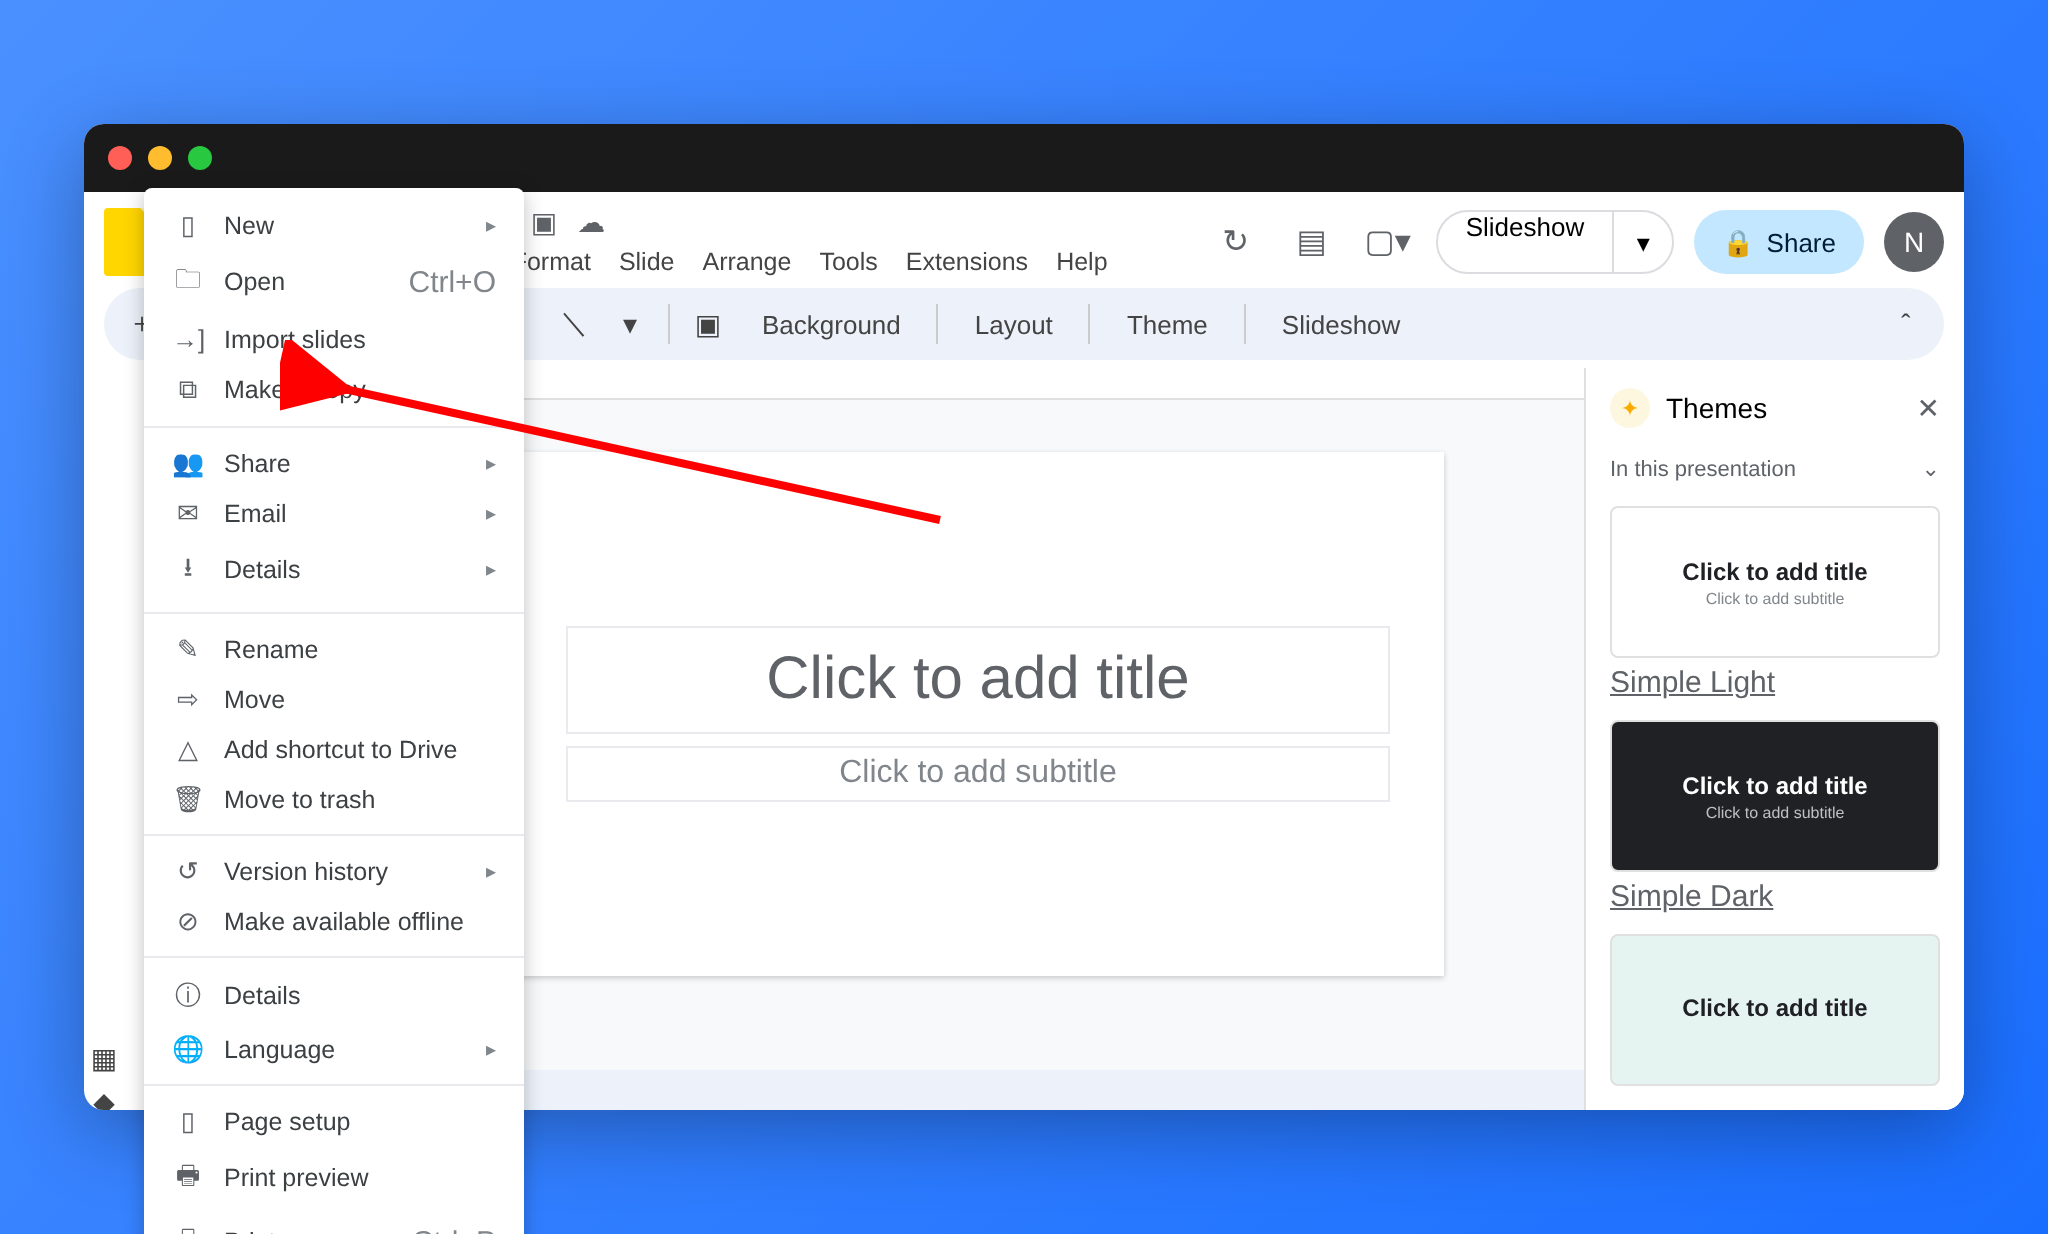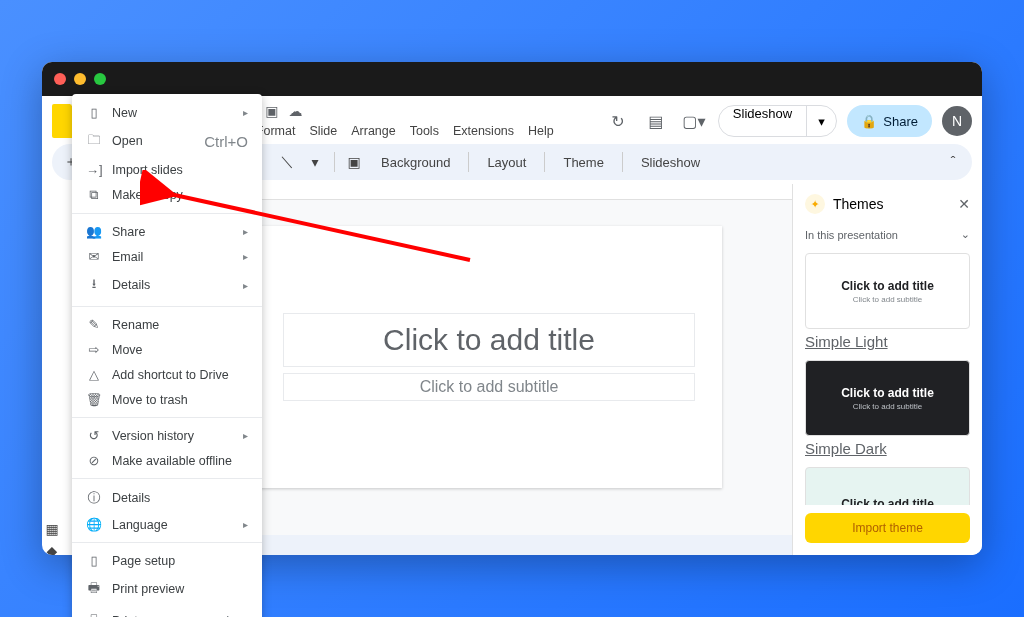--- a/index.html
+++ b/index.html
@@ -205,21 +205,20 @@
             <span style="font-size:8px; color:#bdc1c6;">Click to add subtitle</span>
           </div>
           <div class="theme-label">Simple Dark</div>
         </div>
         <div class="theme-item">
           <div class="theme-preview streamline">
             <b style="font-weight:700;">Click to add title</b>
           </div>
         </div>
       </div>
-      <div class="import-theme">Import theme</div>
     </div>
   </div>
 </div>
 
 <div class="file-menu">
   <div class="mi">
       <span class="micon">▯</span>
       <span>New</span>
       <span class="arrow">▸</span>
     </div>

